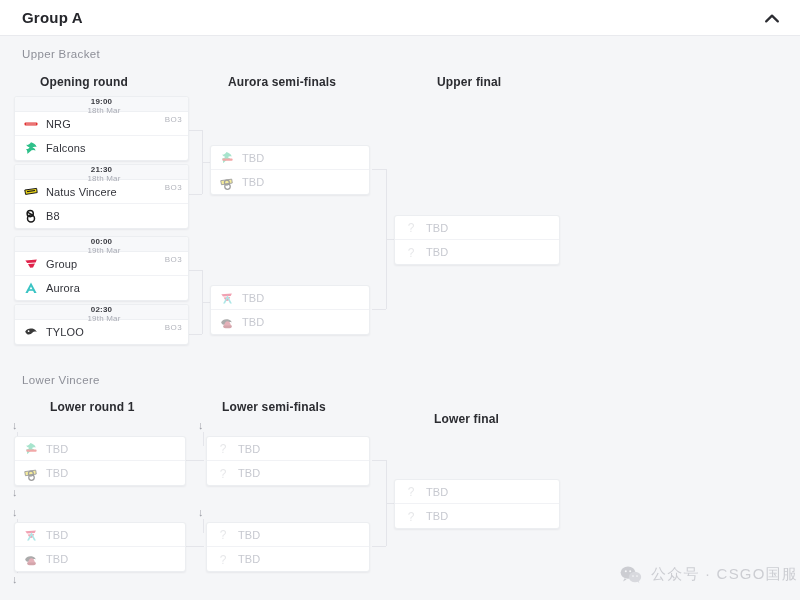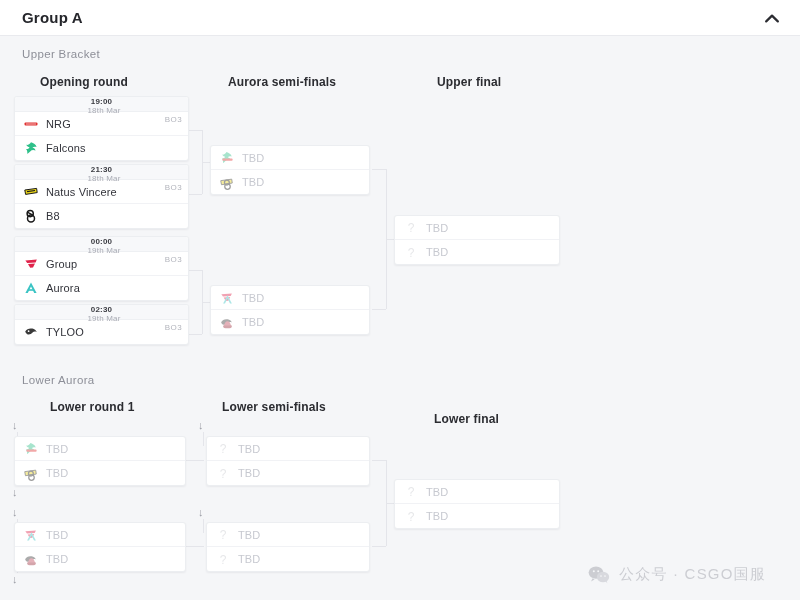--- a/index.html
+++ b/index.html
@@ -89,21 +89,21 @@
   .faded-more { opacity: .30; }
 
   
   .drop-arrow {
     position: absolute;
     font-size: 11px; color: #9a9ca4; line-height: 1;
   }
 
   
   .watermark {
-    position: absolute; right: 34px; bottom: 16px;
+    position: absolute; right: 2px; bottom: 16px;
     display: flex; align-items: flex-start;
     opacity: .45;
   }
   .wm-text {
     margin-left: 9px;
     font-size: 15px; color: #9b9da6; letter-spacing: 1.2px;
   }
 </style>
 </head>
 <body>
@@ -300,21 +300,21 @@
     <div class="team-row">
       <span class="logo-wrap faded-more">
         <svg width="12" height="13" viewBox="0 0 12 13">
             <text x="6" y="11" text-anchor="middle" font-family="Liberation Sans, sans-serif" font-size="12" fill="#aeb0b8">?</text>
           </svg>
       </span>
       <span class="team-name">TBD</span>
     </div>
   </div>
 
-  <div class="bracket-label" style="left:22px; top:374px;">Lower Aurora</div>
+  <div class="bracket-label" style="left:22px; top:374px;">Lower Vincere</div>
 
   <div class="round-title" style="left:50px; top:400px;">Lower round 1</div>
   <div class="round-title" style="left:222px; top:400px;">Lower semi-finals</div>
   <div class="round-title" style="left:434px; top:412px;">Lower final</div>
 
   <div class="drop-arrow" style="left:12px; top:420px;">↓</div>
   <div class="drop-arrow" style="left:12px; top:487px;">↓</div>
   <div class="drop-arrow" style="left:12px; top:507px;">↓</div>
   <div class="drop-arrow" style="left:12px; top:574px;">↓</div>
   <div class="drop-arrow" style="left:198px; top:420px;">↓</div>

